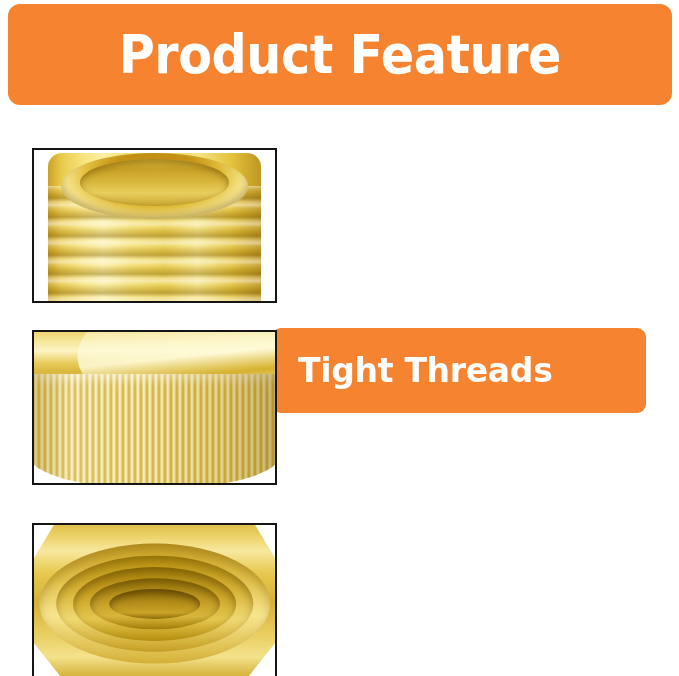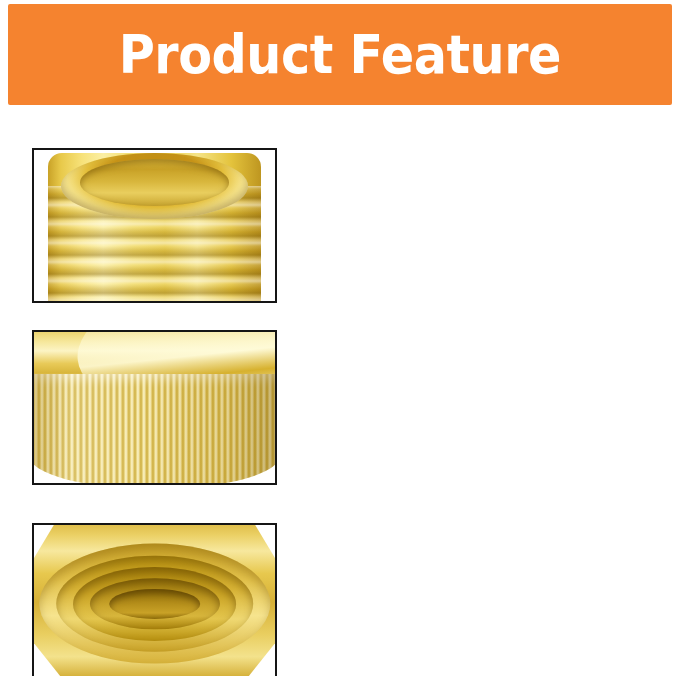--- a/index.html
+++ b/index.html
@@ -17,21 +17,21 @@
   }
 
   
   .header-banner {
     position: absolute;
     left: 8px;
     top: 4px;
     width: 664px;
     height: 101px;
     background: #F5832F;
-    border-radius: 2px;
+    border-radius: 12px;
     display: flex;
     align-items: center;
     justify-content: center;
     box-sizing: border-box;
   }
   .header-title {
     color: #FFFFFF;
     font-family: "DejaVu Sans", sans-serif;
     font-weight: bold;
     font-size: 53px;
@@ -297,20 +297,23 @@
 
   <div class="photo-frame">
     <div class="photo-canvas">
       <div class="brass1-body"></div>
       <div class="brass1-threads"></div>
       <div class="brass1-rim"></div>
       <div class="brass1-bore"></div>
     </div>
   </div>
 
+  <div class="label-plate plate-1">
+    <div class="label-line">Tight Threads</div>
+  </div>
 
 </div>
 
 <div class="feature-row row-2">
 
   <div class="photo-frame">
     <div class="photo-canvas">
       <div class="brass2-top"></div>
       <div class="brass2-swoosh"></div>
       <div class="brass2-knurl"></div>

